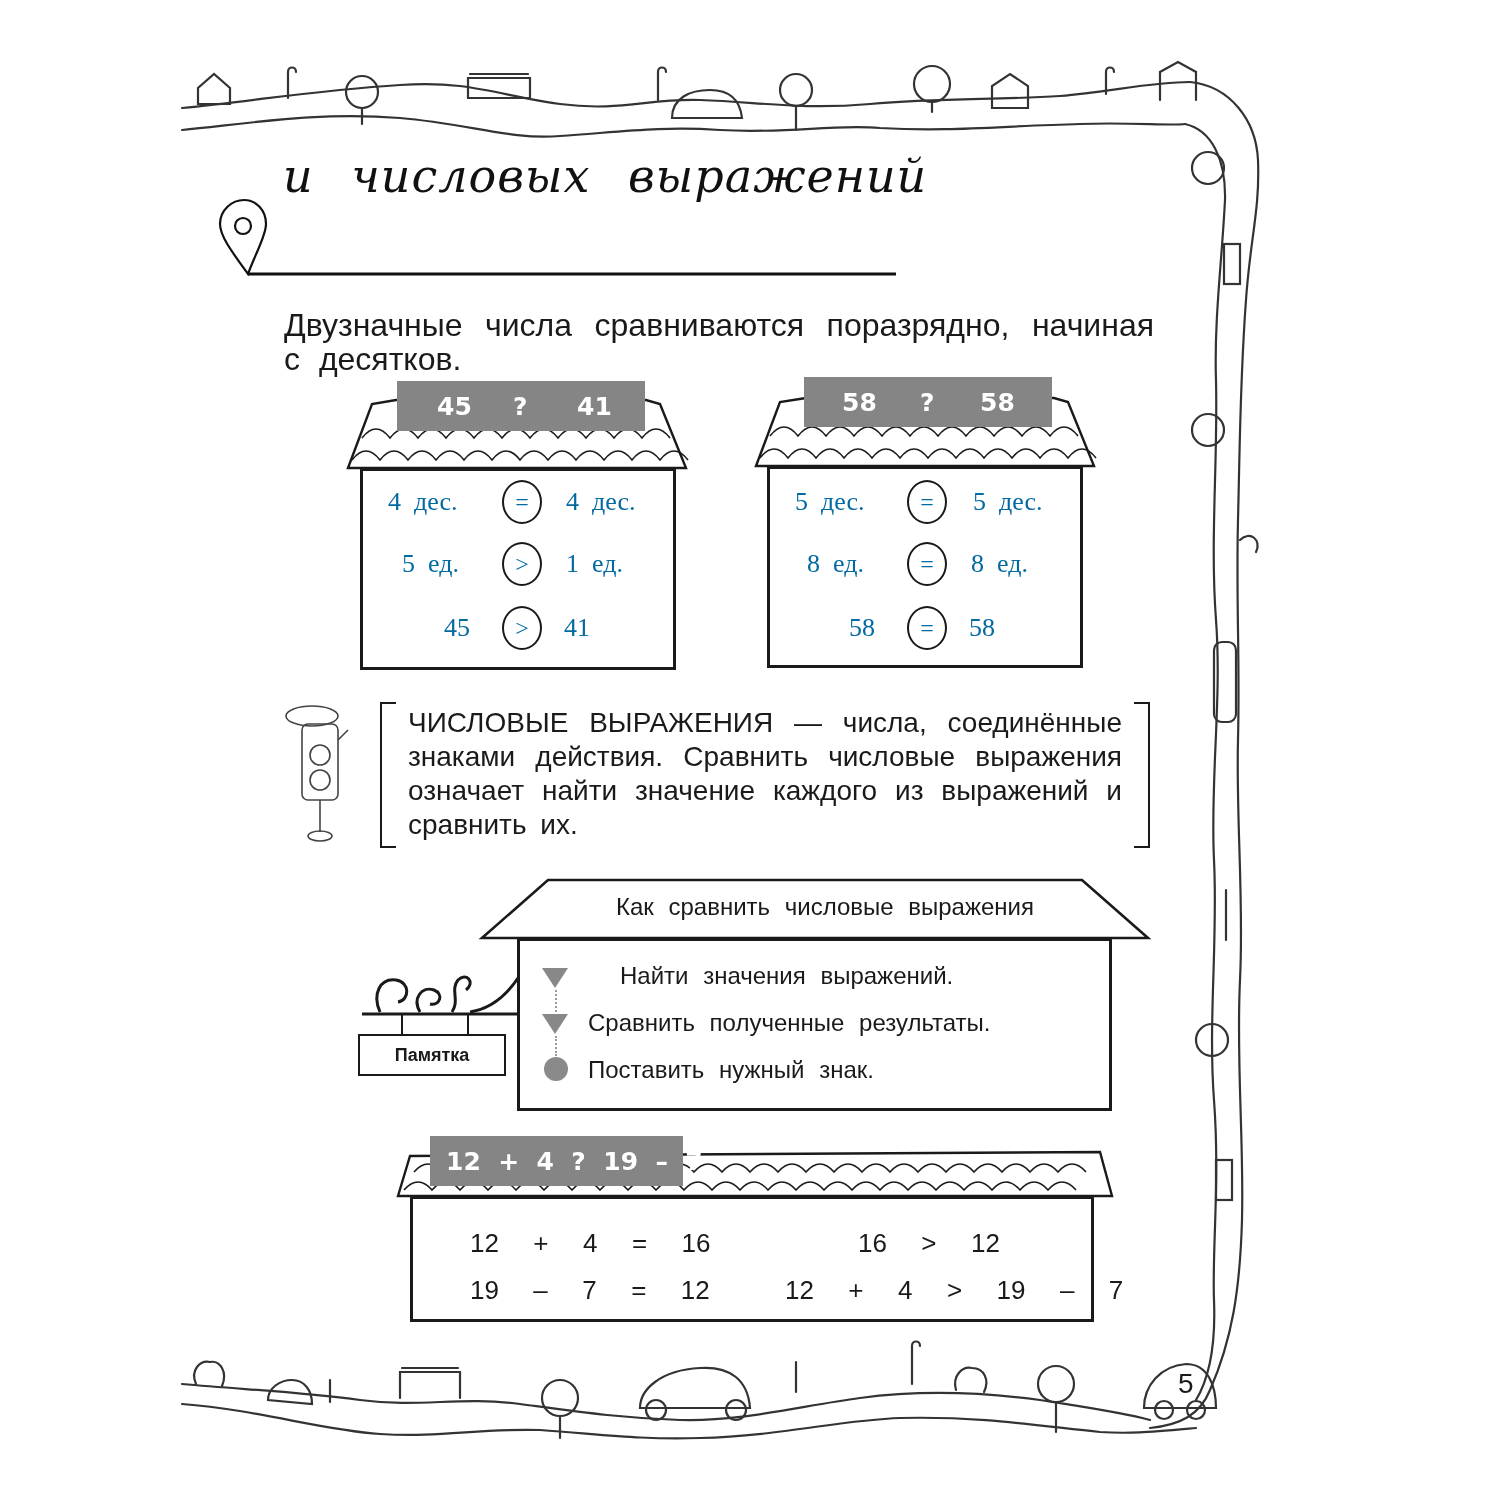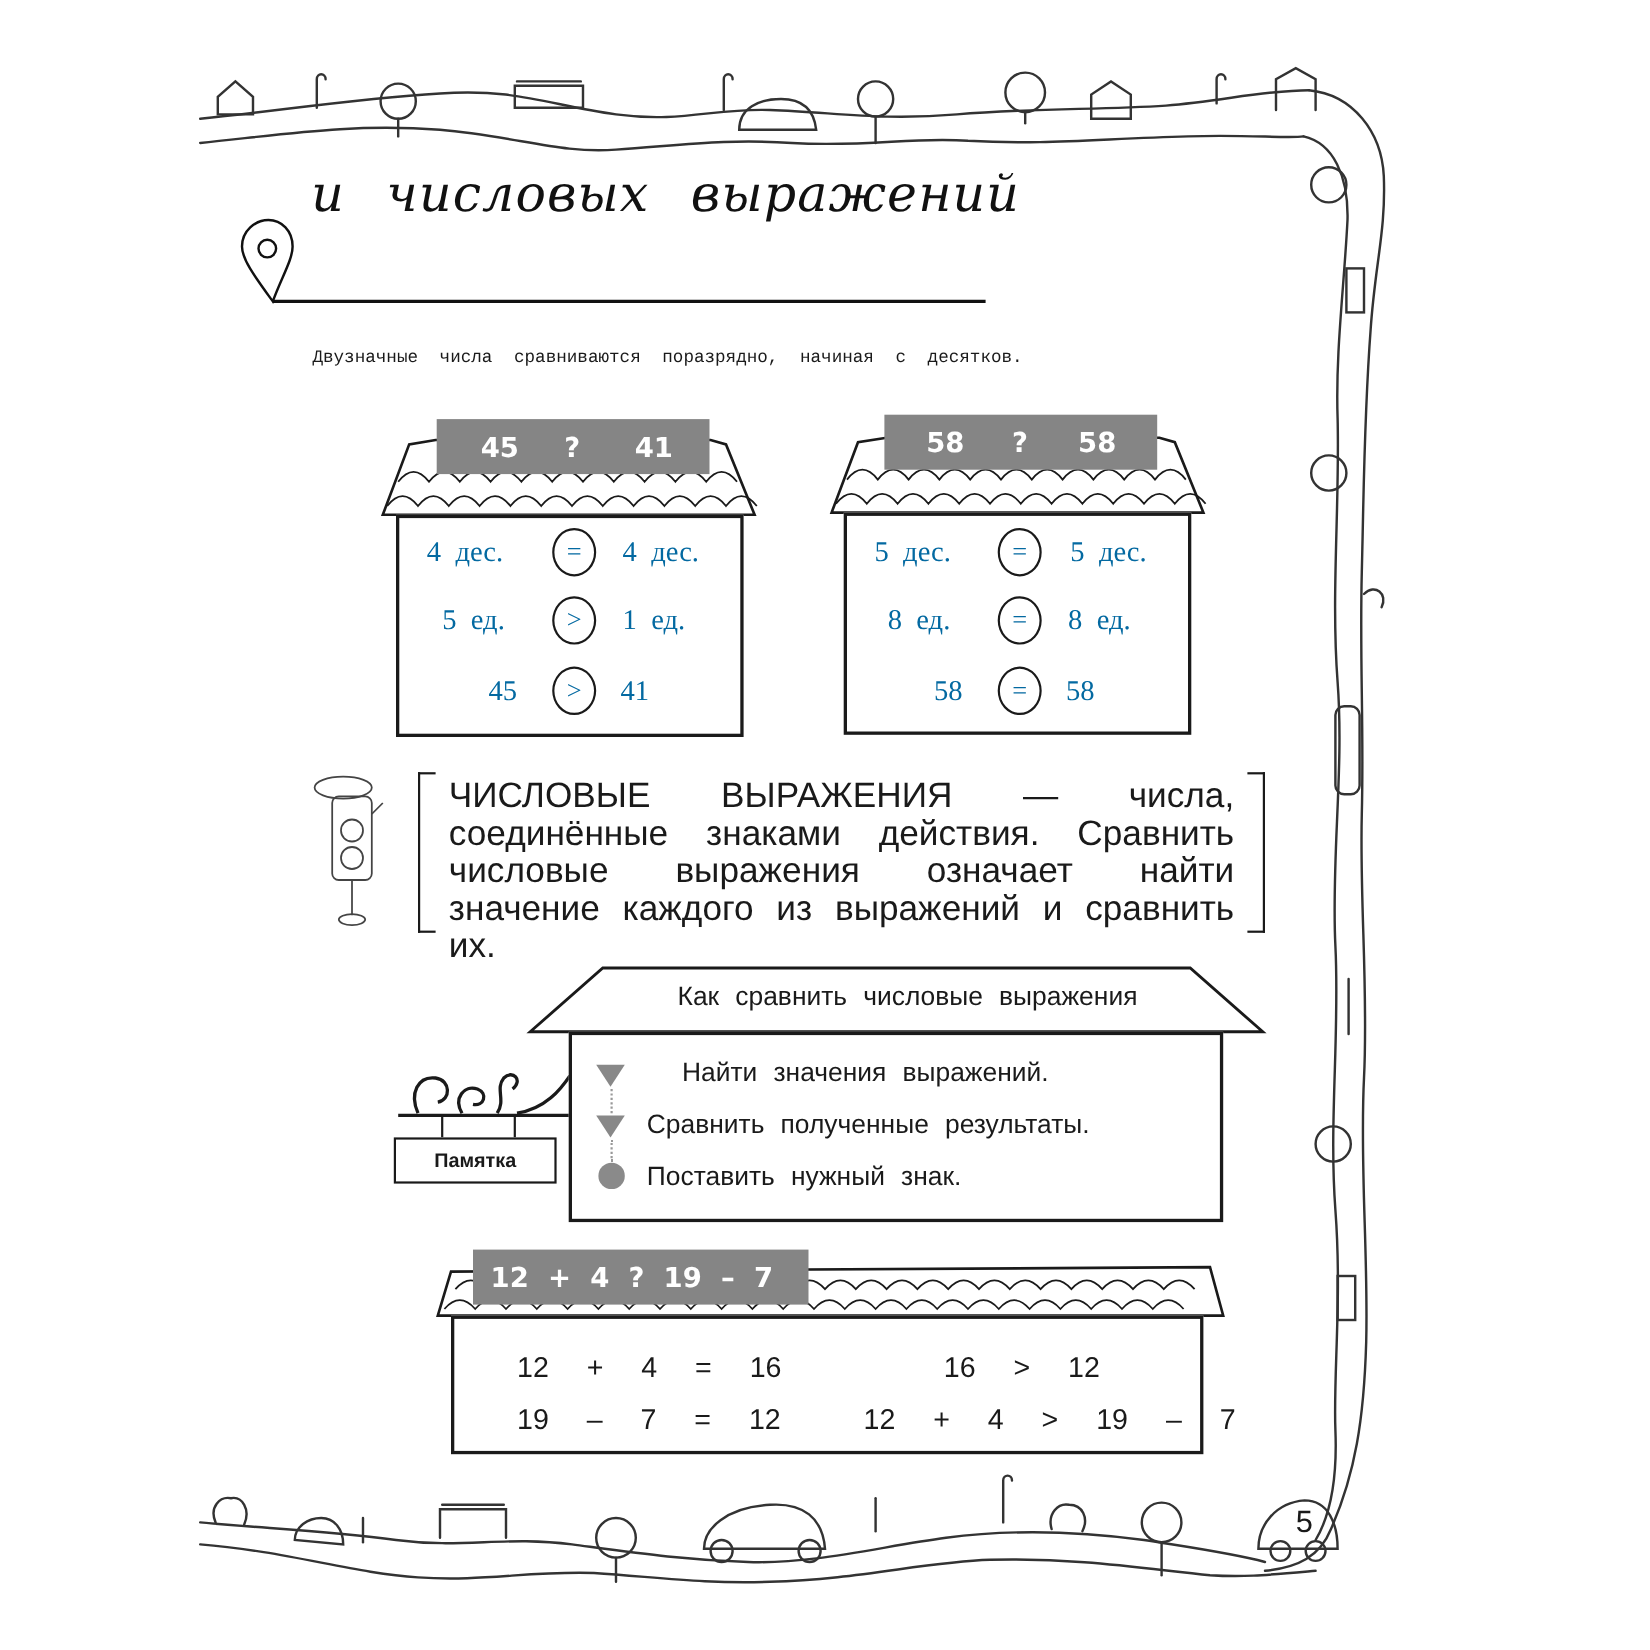--- a/index.html
+++ b/index.html
@@ -5,36 +5,36 @@
   html, body { margin: 0; padding: 0; background: #ffffff; }
   body { width: 1500px; height: 1500px; position: relative; overflow: hidden;
          font-family: "DejaVu Sans", sans-serif; color: #1a1a1a; }
   .abs { position: absolute; }
   svg.deco { position: absolute; left: 0; top: 0; width: 1500px; height: 1500px; pointer-events: none; }
 
   .title { position: absolute; left: 283px; top: 148px; font-family: "DejaVu Serif", serif;
            font-style: italic; font-size: 46px; line-height: 56px; color: #111; letter-spacing: 1px; word-spacing: 22px; }
   .title .l2 { display: block; }
 
-  .intro { position: absolute; left: 284px; top: 308px; width: 870px; font-size: 16px; line-height: 34px;
-           font-family: Liberation Mono, monospace; color: #1a1a1a; text-align: justify; word-spacing: 10px; }
+  .intro { position: absolute; left: 284px; top: 308px; width: 870px; font-size: 32px; line-height: 34px;
+           font-family: Liberation Sans, sans-serif; color: #1a1a1a; text-align: justify; word-spacing: 10px; }
 
   .badge { position: absolute; background: #858585; color: #fff; font-family: "DejaVu Sans", sans-serif;
            font-weight: bold; font-size: 25px; height: 50px; display: flex; align-items: center; }
   .badge span { display: inline-block; }
 
   .house-body { position: absolute; border: 3px solid #1a1a1a; background: #fff; box-sizing: border-box; }
   .row { position: absolute; font-family: Liberation Serif, serif; font-size: 26px; color: #0369a1;
          display: flex; align-items: center; }
   .cell { display: inline-block; }
   .circ { width: 40px; height: 44px; border: 2px solid #1a1a1a; border-radius: 50%;
           display: inline-flex; align-items: center; justify-content: center; font-size: 24px; box-sizing: border-box; }
 
   .def { position: absolute; left: 408px; top: 706px; width: 714px; font-family: "Liberation Sans", sans-serif;
-         font-size: 32px; line-height: 34px; text-align: justify; text-align-last: left; word-spacing: 6px; color: #1a1a1a; }
+         font-size: 28px; line-height: 34px; text-align: justify; text-align-last: left; word-spacing: 6px; color: #1a1a1a; }
   .bracket-l { position: absolute; left: 380px; top: 702px; width: 14px; height: 142px; border: 2px solid #1a1a1a; border-right: none; }
   .bracket-r { position: absolute; left: 1134px; top: 702px; width: 14px; height: 142px; border: 2px solid #1a1a1a; border-left: none; }
 
   .memo-title { position: absolute; left: 520px; top: 893px; width: 610px; text-align: center;
                 font-family: "Liberation Sans", sans-serif; font-size: 24px; word-spacing: 8px; }
   .memo-body { position: absolute; left: 517px; top: 938px; width: 595px; height: 173px; border: 3px solid #1a1a1a; box-sizing: border-box; background: #fff; }
   .step { position: absolute; left: 588px; font-family: "Liberation Sans", sans-serif; font-size: 24px; word-spacing: 8px; }
   .tri { position: absolute; width: 0; height: 0; border-left: 13px solid transparent; border-right: 13px solid transparent; border-top: 20px solid #888; }
   .dot { position: absolute; width: 24px; height: 24px; border-radius: 50%; background: #8a8a8a; }
   .dash { position: absolute; left: 555px; width: 0; border-left: 2px dotted #999; }
@@ -221,21 +221,21 @@
 <div class="dash" style="top:990px;height:22px;"></div>
 <div class="step" style="top:962px;margin-left:32px;">Найти значения выражений.</div>
 
 <div class="tri" style="left:542px;top:1014px;"></div>
 <div class="dash" style="top:1036px;height:20px;"></div>
 <div class="step" style="top:1009px;">Сравнить полученные результаты.</div>
 
 <div class="dot" style="left:544px;top:1057px;"></div>
 <div class="step" style="top:1056px;">Поставить нужный знак.</div>
 
-<div class="badge" style="left:430px;top:1136px;width:305px;padding-left:16px;box-sizing:border-box;white-space:pre;">
+<div class="badge" style="left:430px;top:1136px;width:253px;padding-left:16px;box-sizing:border-box;white-space:pre;">
   <span>12  +  4  ?  19  –  7</span>
 </div>
 <div class="house-body" style="left:410px;top:1196px;width:684px;height:126px;"></div>
 <div class="eq" style="left:470px;top:1228px;">12  +  4  =  16</div>
 <div class="eq" style="left:470px;top:1275px;">19  –  7  =  12</div>
 <div class="eq" style="left:858px;top:1228px;">16  &gt;  12</div>
 <div class="eq" style="left:785px;top:1275px;">12  +  4  &gt;  19  –  7</div>
 
 <div class="pagenum">5</div>
 

